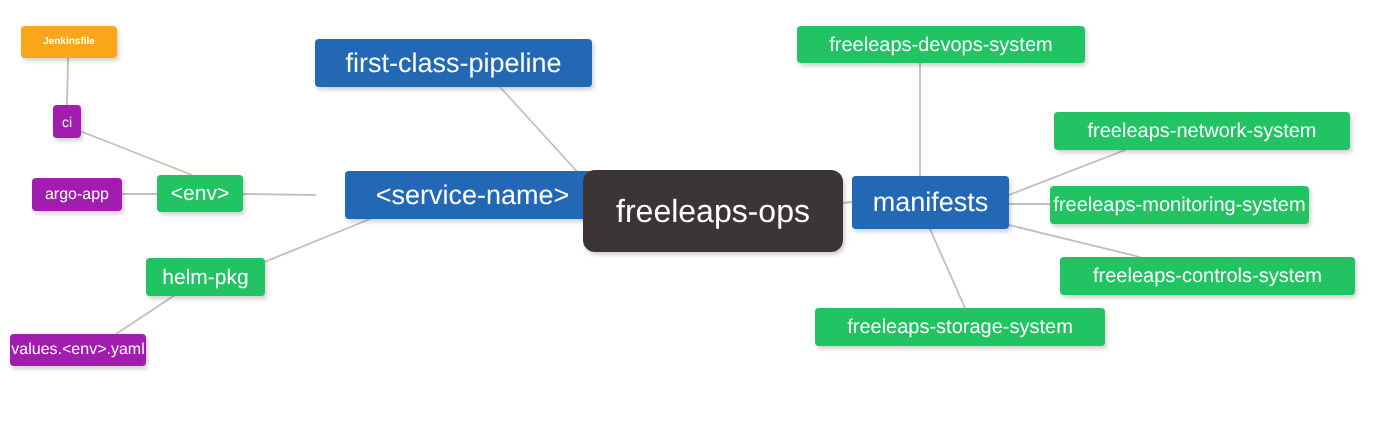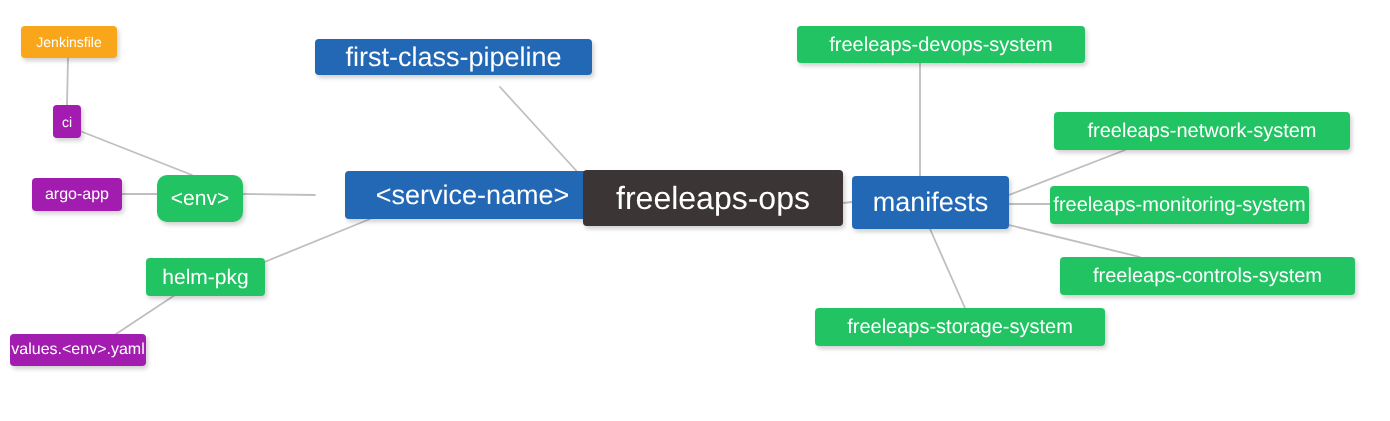--- a/index.html
+++ b/index.html
@@ -58,29 +58,29 @@
       <line x1="157" y1="194" x2="122" y2="194" stroke="#bfbfbf" stroke-width="1.8" stroke-linecap="round"></line>
       <line x1="67" y1="105" x2="68" y2="58" stroke="#bfbfbf" stroke-width="1.8" stroke-linecap="round"></line>
       <line x1="175" y1="295" x2="116" y2="334" stroke="#bfbfbf" stroke-width="1.8" stroke-linecap="round"></line>
       <line x1="920" y1="176" x2="920" y2="63" stroke="#bfbfbf" stroke-width="1.8" stroke-linecap="round"></line>
       <line x1="1009" y1="195" x2="1125" y2="150" stroke="#bfbfbf" stroke-width="1.8" stroke-linecap="round"></line>
       <line x1="1009" y1="204" x2="1050" y2="204" stroke="#bfbfbf" stroke-width="1.8" stroke-linecap="round"></line>
       <line x1="1009" y1="225" x2="1140" y2="257" stroke="#bfbfbf" stroke-width="1.8" stroke-linecap="round"></line>
       <line x1="930" y1="229" x2="965" y2="308" stroke="#bfbfbf" stroke-width="1.8" stroke-linecap="round"></line>
     </svg>
   <div id="nodes-layer">
-      <div class="node n-orange" style="left: 21px; top: 26px; width: 96px; height: 32px; font-size: 14px;">Jenkinsfile</div>
+      <div class="node n-orange" style="left: 21px; top: 26px; width: 96px; height: 32px; font-size: 10px; font-weight: bold;">Jenkinsfile</div>
       <div class="node n-red" style="left: 53px; top: 105px; width: 28px; height: 33px; font-size: 14px;">ci</div>
       <div class="node n-red" style="left: 32px; top: 178px; width: 90px; height: 33px; font-size: 16px;">argo-app</div>
-      <div class="node n-green" style="left: 157px; top: 175px; width: 86px; height: 47px; font-size: 21px; border-radius: 10px;">&lt;env&gt;</div>
+      <div class="node n-green" style="left: 157px; top: 175px; width: 86px; height: 37px; font-size: 21px;">&lt;env&gt;</div>
       <div class="node n-green" style="left: 146px; top: 258px; width: 119px; height: 38px; font-size: 21px;">helm-pkg</div>
       <div class="node n-red" style="left: 10px; top: 334px; width: 136px; height: 32px; font-size: 16px;">values.&lt;env&gt;.yaml</div>
-      <div class="node n-blue" style="left: 315px; top: 39px; width: 277px; height: 36px; font-size: 27px;">first-class-pipeline</div>
+      <div class="node n-blue" style="left: 315px; top: 39px; width: 277px; height: 48px; font-size: 27px;">first-class-pipeline</div>
       <div class="node n-blue" style="left: 315px; top: 171px; width: 255px; height: 48px; font-size: 27px; margin-left: 30px;">&lt;service-name&gt;</div>
-      <div class="node n-root" style="left: 583px; top: 170px; width: 260px; height: 56px; font-size: 32px;">freeleaps-ops</div>
+      <div class="node n-root" style="left: 583px; top: 170px; width: 260px; height: 82px; font-size: 32px; border-radius: 12px;">freeleaps-ops</div>
       <div class="node n-blue" style="left: 852px; top: 176px; width: 157px; height: 53px; font-size: 27px;">manifests</div>
       <div class="node n-green" style="left: 797px; top: 26px; width: 288px; height: 37px; font-size: 20px;">freeleaps-devops-system</div>
       <div class="node n-green" style="left: 1054px; top: 112px; width: 296px; height: 38px; font-size: 20px;">freeleaps-network-system</div>
       <div class="node n-green" style="left: 1050px; top: 186px; width: 259px; height: 38px; font-size: 20px;">freeleaps-monitoring-system</div>
       <div class="node n-green" style="left: 1060px; top: 257px; width: 295px; height: 38px; font-size: 20px;">freeleaps-controls-system</div>
       <div class="node n-green" style="left: 815px; top: 308px; width: 290px; height: 38px; font-size: 20px;">freeleaps-storage-system</div>
     </div>
 </div>
 
 </body></html>

